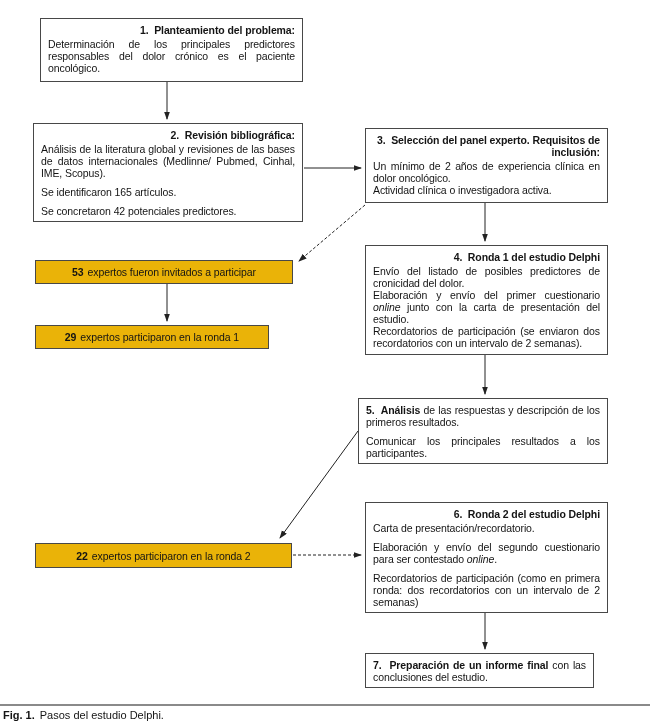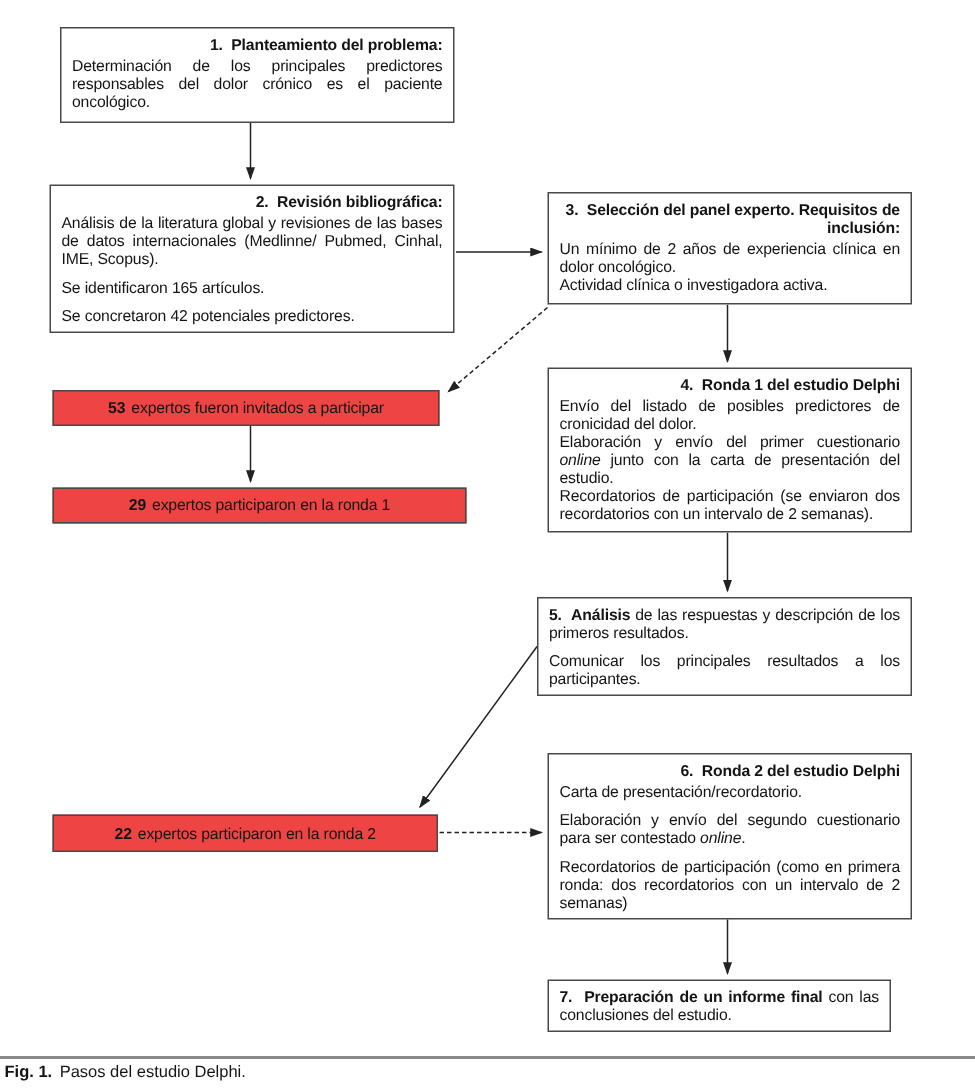--- a/index.html
+++ b/index.html
@@ -22,41 +22,41 @@
     line-height:12px;
     letter-spacing:-0.1px;
   }
   .fc-box .title{font-weight:bold;text-align:right;margin:0 0 2px 0;}
   .fc-box .para{margin:0;text-align:justify;}
   .fc-box.gapped .para + .para{margin-top:7px;}
   .fc-box.tight .para + .para{margin-top:0;}
   .count-box{
     position:absolute;
     border:1px solid #484848;
-    background:#ef4444;
+    background:#eab308;
     box-sizing:border-box;
     display:flex;align-items:center;justify-content:center;
     font-size:10.5px;
     letter-spacing:-0.1px;
     white-space:nowrap;
   }
   .count-box .num{font-weight:bold;margin-right:4px;}
   .rule{position:absolute;left:0;top:704px;width:650px;height:2px;background:#8a8a8a;}
   .caption{position:absolute;left:3px;top:709px;font-size:11px;line-height:13px;}
   .caption .cap-label{font-weight:bold;margin-right:5px;}
   
   .b1{left:40px;top:18px;width:263px;min-height:64px;}
   .b2{left:33px;top:123px;width:270px;min-height:97px;}
   .b3{left:365px;top:128px;width:243px;min-height:75px;}
   .b4{left:365px;top:245px;width:243px;min-height:110px;}
   .b5{left:358px;top:398px;width:250px;min-height:62px;}
   .b6{left:365px;top:502px;width:243px;min-height:106px;}
   .b7{left:365px;top:653px;width:229px;min-height:33px;}
   .cb-invited{left:35px;top:260px;width:258px;height:24px;}
-  .cb-round1{left:35px;top:325px;width:276px;height:24px;}
+  .cb-round1{left:35px;top:325px;width:234px;height:24px;}
   .cb-round2{left:35px;top:543px;width:257px;height:25px;}
 </style>
 </head>
 <body>
 
 <div class="fig">
 
   <svg class="arrow-layer" width="650" height="726" viewBox="0 0 650 726">
     <defs>
       <marker id="ah" markerWidth="9" markerHeight="8" refX="7.5" refY="3" orient="auto" markerUnits="userSpaceOnUse">

